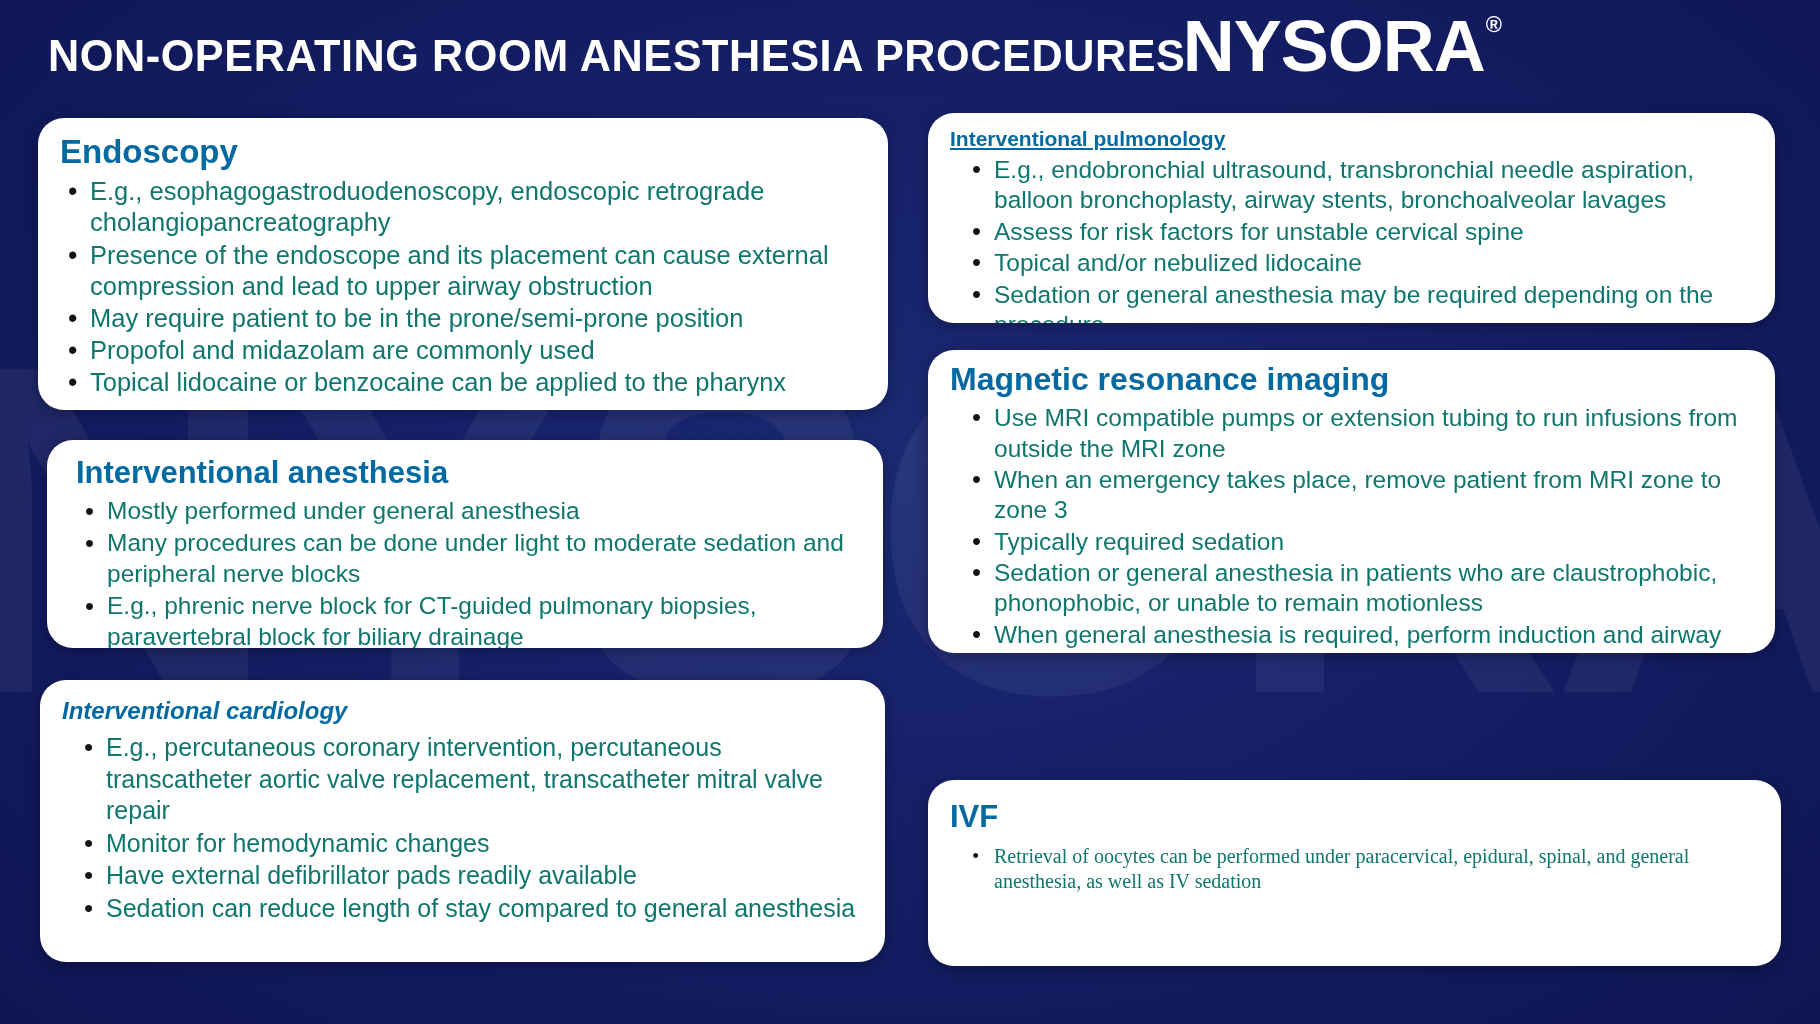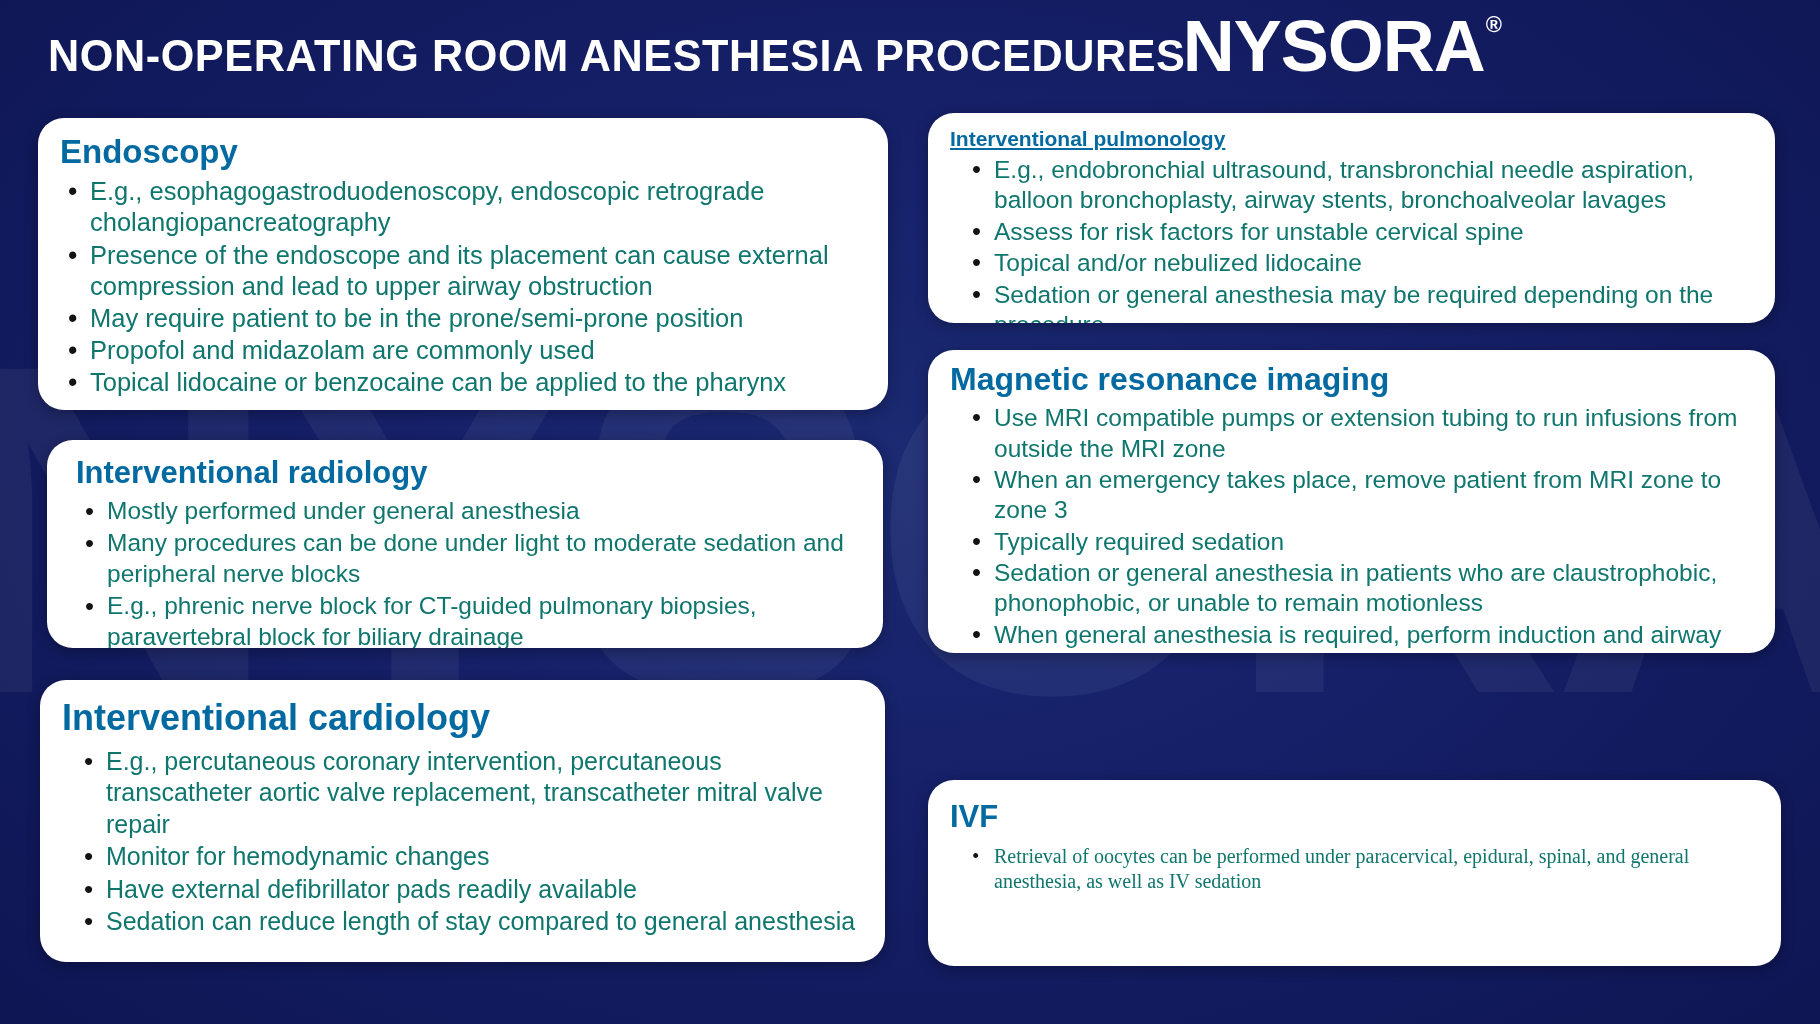--- a/index.html
+++ b/index.html
@@ -132,21 +132,21 @@
     left: 47px; top: 440px; width: 836px; height: 208px;
     padding: 12px 26px 12px 22px;
   }
   #card-radiology .card-title { font-size: 31px; margin: 4px 0 6px 7px; }
   #card-radiology ul.bullets { font-size: 24.5px; line-height: 1.26; padding-left: 8px; }
 
   #card-cardiology {
     left: 40px; top: 680px; width: 845px; height: 282px;
     padding: 14px 26px 12px 22px;
   }
-  #card-cardiology .card-title { font-size: 36px; margin: 4px 0 8px 0; }
+  #card-cardiology .card-title { font-size: 24px; margin: 4px 0 8px 0; font-style: italic; }
   #card-cardiology ul.bullets { font-size: 25px; line-height: 1.26; padding-left: 14px; }
 
   #card-pulmonology {
     left: 928px; top: 113px; width: 847px; height: 210px;
     padding: 12px 22px 12px 22px;
   }
   #card-pulmonology .card-title { font-size: 21px; margin: 2px 0 5px 0; text-decoration: underline; }
   #card-pulmonology ul.bullets { font-size: 24.5px; line-height: 1.24; padding-left: 14px; }
 
   #card-mri {
@@ -185,21 +185,21 @@
         <li>Presence of the endoscope and its placement can cause external compression and lead to upper airway obstruction</li>
         <li>May require patient to be in the prone/semi-prone position</li>
         <li>Propofol and midazolam are commonly used</li>
         <li>Topical lidocaine or benzocaine can be applied to the pharynx</li>
       </ul>
     </div>
   </div>
 
   <div class="card" id="card-radiology">
     <div class="card-inner">
-      <div class="card-title">Interventional radiology</div>
+      <div class="card-title">Interventional anesthesia</div>
       <ul class="bullets">
         <li>Mostly performed under general anesthesia</li>
         <li>Many procedures can be done under light to moderate sedation and peripheral nerve blocks</li>
         <li>E.g., phrenic nerve block for CT-guided pulmonary biopsies, paravertebral block for biliary drainage</li>
       </ul>
     </div>
   </div>
 
   <div class="card" id="card-cardiology">
     <div class="card-inner">

